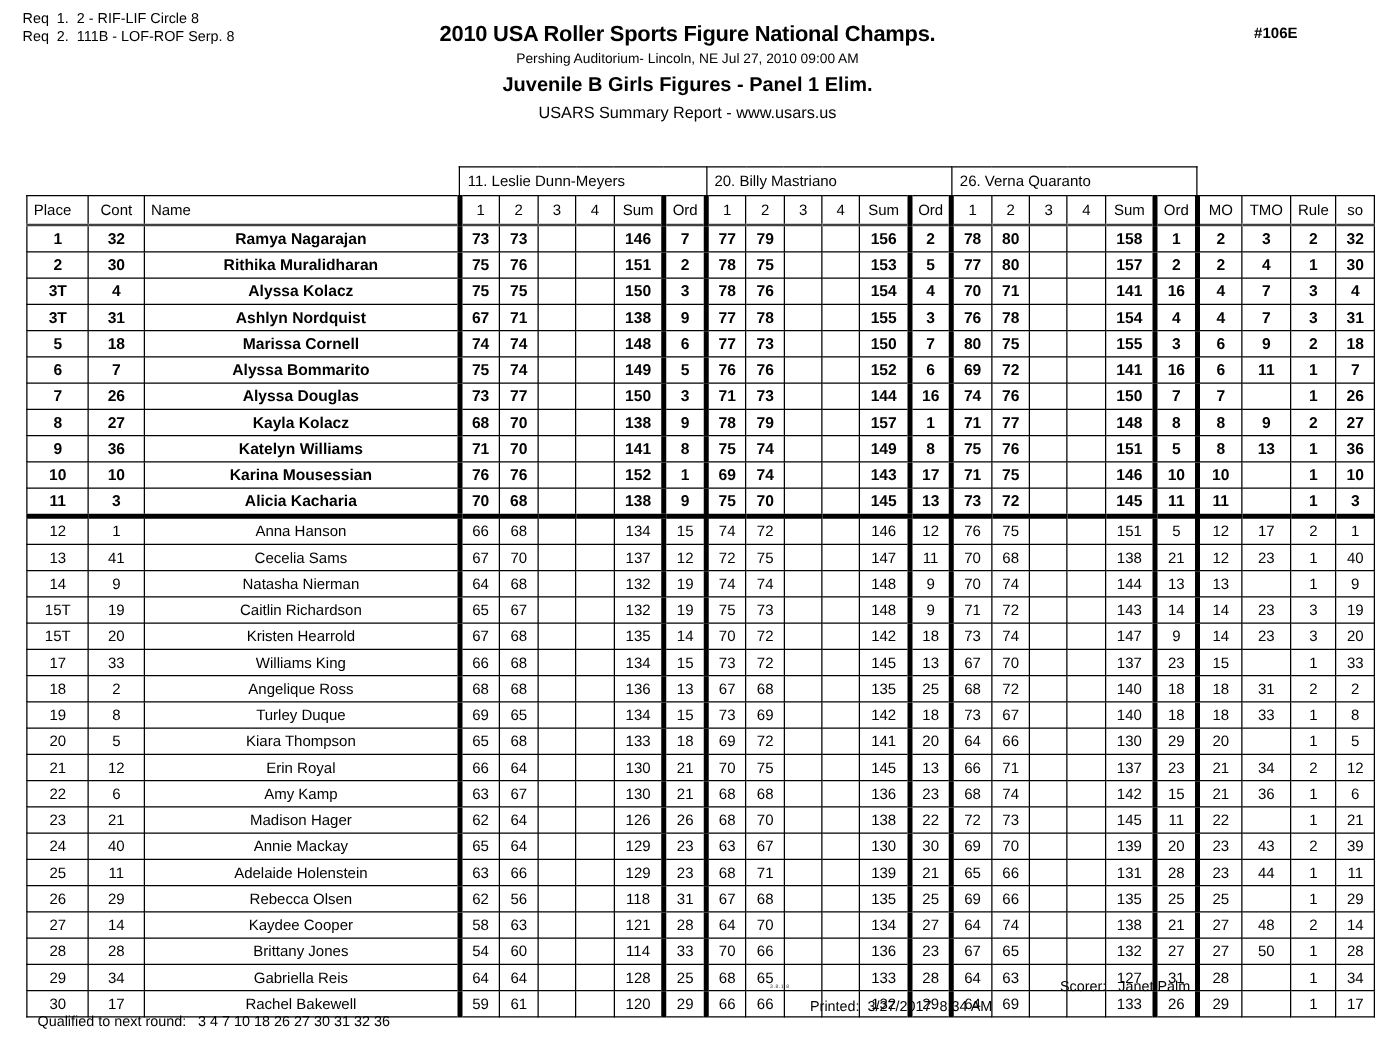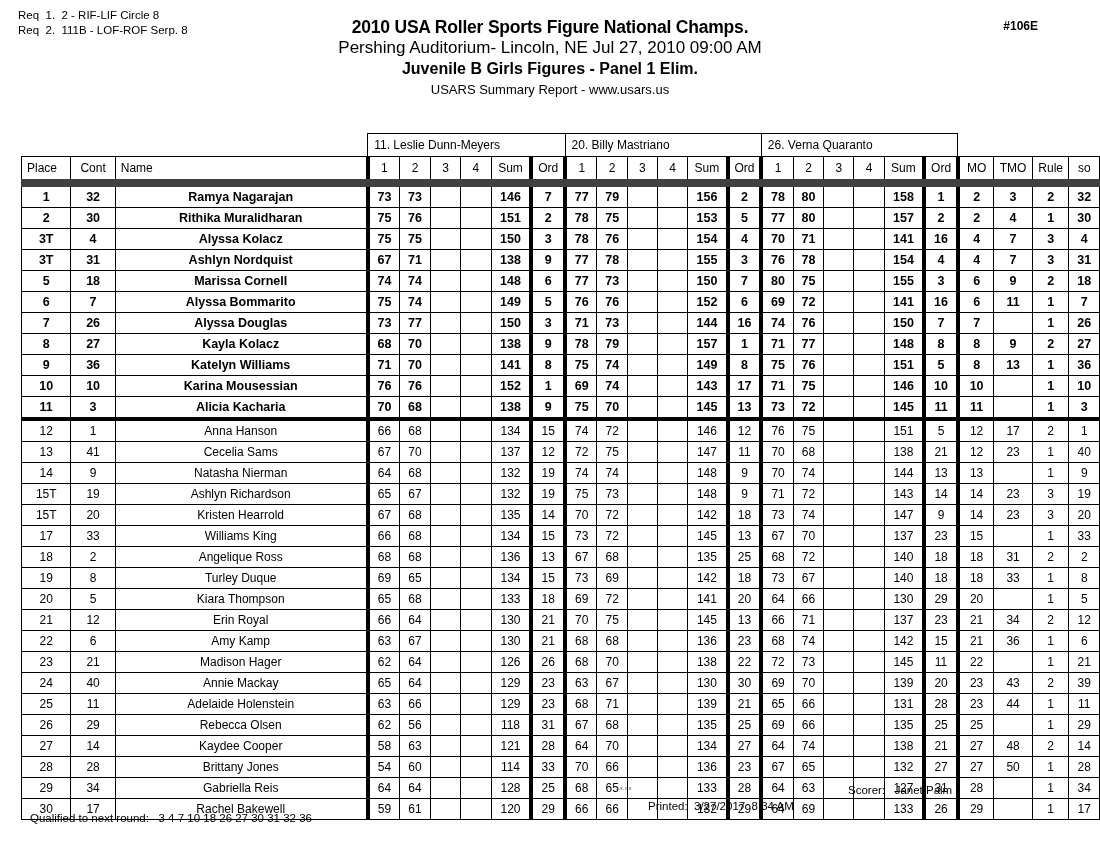--- a/index.html
+++ b/index.html
@@ -11,21 +11,21 @@
     overflow:hidden;
   }
   .page{position:relative;width:1100px;height:850px;}
 
   
   .reqbox{position:absolute;left:18px;top:8px;font-size:11.5px;line-height:15px;}
   .reqline{white-space:pre;}
 
   .titlewrap{position:absolute;left:0;top:16px;width:1100px;text-align:center;}
   .t1{font-size:17.5px;font-weight:bold;letter-spacing:-0.2px;line-height:22px;}
-  .t2{font-size:17px;line-height:19px;}
+  .t2{font-size:11px;line-height:19px;}
   .t3{font-size:16px;font-weight:bold;line-height:23px;}
   .t4{font-size:13px;line-height:20px;}
 
   .evtnum{position:absolute;right:62px;top:19px;font-size:12px;font-weight:bold;}
 
   
   table.main{
     position:absolute;left:21px;top:133px;
     border-collapse:collapse;
     font-size:12px;
@@ -55,21 +55,21 @@
 
   td.nm{text-align:left;padding-left:6px;}
   td.ord{font-weight:bold;}
 
   
   .lsep{border-left:4px solid #000 !important;}
   .rsep{border-right:4px solid #000 !important;}
 
   tr.qual td{font-weight:bold;font-size:12.5px;}
   tr.lastqual td{border-bottom:4px solid #000 !important;}
-  tr.chead td{border-bottom:8px solid #404040;}
+  tr.chead td{border-bottom:2px solid #404040;}
   tr.firstrow td{border-top:none;}
 
   
   .w-place{width:44px;}
   .w-cont{width:44px;}
   .w-name{width:250px;}
   .w-s{width:30px;}
   .w-sum{width:38px;}
   .w-ord{width:30px;}
   .w-mo{width:34px;}
@@ -518,21 +518,21 @@
           <td class="w-sum">144</td>
           <td class="w-ord ord lsep rsep">13</td>
           <td class="w-mo">13</td>
           <td class="w-tmo"></td>
           <td class="w-rule">1</td>
           <td class="w-so">9</td>
         </tr>
         <tr class="res-row">
           <td class="w-place">15T</td>
           <td class="w-cont">19</td>
-          <td class="w-name nm">Ashlyn Richardson</td>
+          <td class="w-name nm">Caitlin Richardson</td>
           <td class="w-s lsep">65</td>
           <td class="w-s">67</td>
           <td class="w-s"></td>
           <td class="w-s"></td>
           <td class="w-sum">132</td>
           <td class="w-ord ord lsep rsep">19</td>
           <td class="w-s">75</td>
           <td class="w-s">73</td>
           <td class="w-s"></td>
           <td class="w-s"></td>

